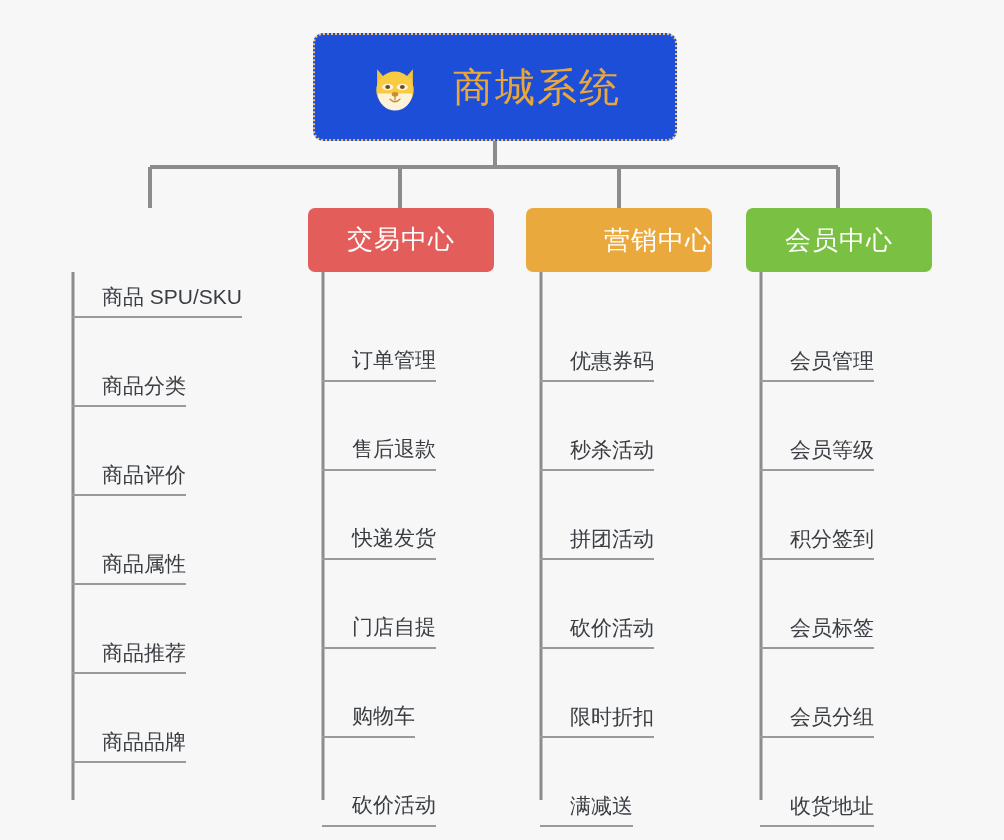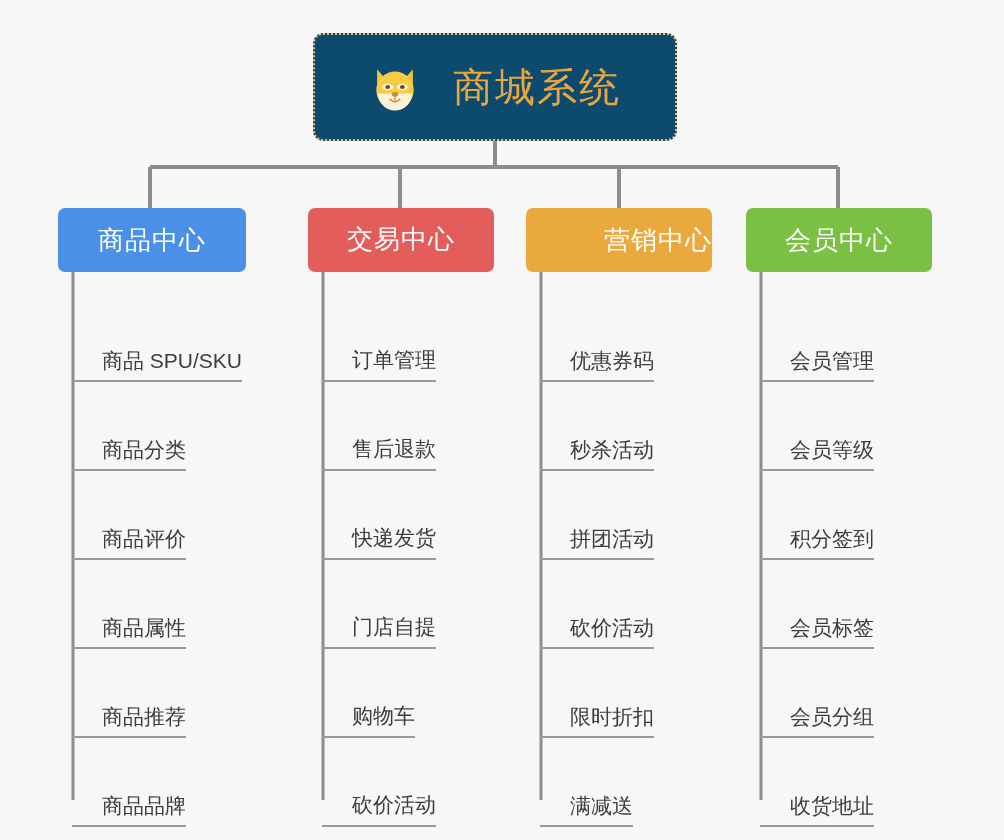--- a/index.html
+++ b/index.html
@@ -10,21 +10,21 @@
     overflow:hidden;
     position:relative;
   }
   #canvas{position:absolute;inset:0;width:1004px;height:840px;}
 
   
   .root-node{
     position:absolute;
     left:313px;top:33px;
     width:364px;height:108px;
-    background:#0c4a6e;
+    background:#1d4ed8;
     border:2px dotted #f0c070;
     border-radius:10px;
     box-sizing:border-box;
     display:flex;align-items:center;justify-content:center;
     gap:32px;
     text-align:center;
   }
   .root-emoji{
     font-size:44px;line-height:1;
     display:block;
@@ -116,23 +116,20 @@
         <ellipse cx="41" cy="32" rx="3" ry="2.6" fill="#6b4a21"></ellipse>
         <ellipse cx="32" cy="41" rx="4" ry="3" fill="#c98b32"></ellipse>
         <path d="M26 47 q6 6 12 0" stroke="#c98b32" stroke-width="1.8" fill="none" stroke-linecap="round"></path>
         <path d="M32 44 L32 48" stroke="#c98b32" stroke-width="1.6" stroke-linecap="round"></path>
       </svg>
     </span>
     <span class="root-title">商城系统</span>
   </div>
 
   <div class="column" style="left:58px;width:188px;">
-    <div class="cat-header" style="background:#4a90e8;">
-      <span class="cat-header-label">商品中心</span>
-    </div>
     <div class="leaf-list">
       <div class="leaf-item">
         <span class="leaf-label">商品 SPU/SKU</span>
       </div>
       <div class="leaf-item">
         <span class="leaf-label">商品分类</span>
       </div>
       <div class="leaf-item">
         <span class="leaf-label">商品评价</span>
       </div>

